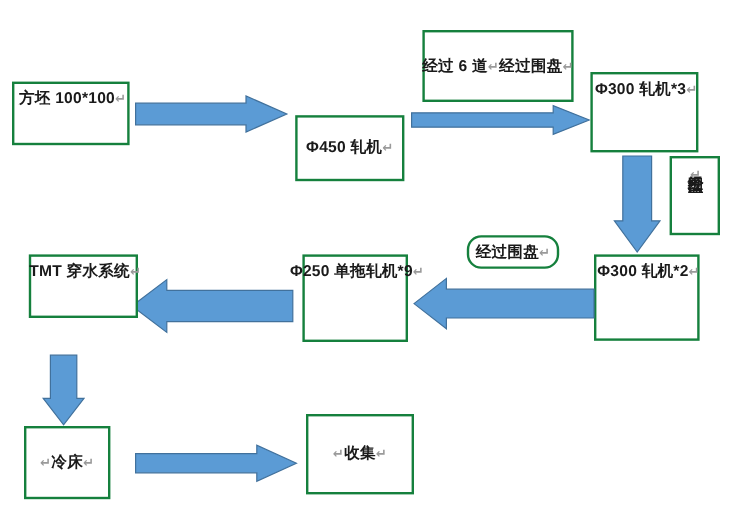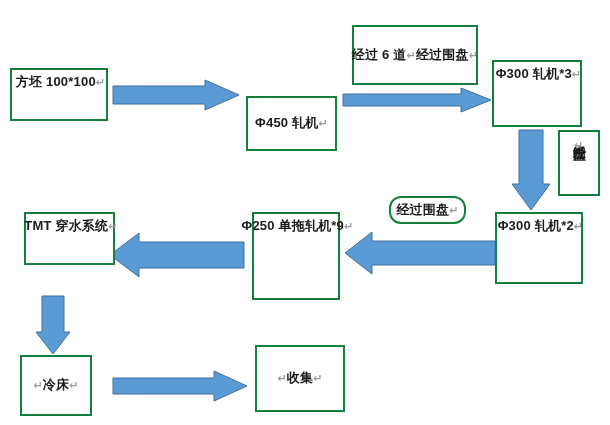--- a/index.html
+++ b/index.html
@@ -120,21 +120,21 @@
   <div class="box" style="left:389px; top:196px; width:77px; height:28px;border-radius:12px;">
     <span class="line"><span>经过围盘</span><span class="pilcrow">↵</span></span>
   </div>
 
   <div class="arrow" style="left:345px; top:232px; width:150px; height:42px;">
     <svg width="150" height="42" viewBox="0 0 150 42">
       <polygon points="0,21 27,0 27,9 150,9 150,33 27,33 27,42" fill="#5B9BD5" stroke="#41719C" stroke-width="1"></polygon>
     </svg>
   </div>
 
-  <div class="box left-align" style="left:252px; top:212px; width:88px; height:88px;">
+  <div class="box left-align" style="left:252px; top:212px; width:88px; height:73px;">
     <span class="line">Φ250 单拖</span>
     <span class="line"><span>轧机*9</span><span class="pilcrow">↵</span></span>
   </div>
 
   <div class="arrow" style="left:110px; top:233px; width:134px; height:44px;">
     <svg width="134" height="44" viewBox="0 0 134 44">
       <polygon points="0,22 29,0 29,9 134,9 134,35 29,35 29,44" fill="#5B9BD5" stroke="#41719C" stroke-width="1"></polygon>
     </svg>
   </div>
 

